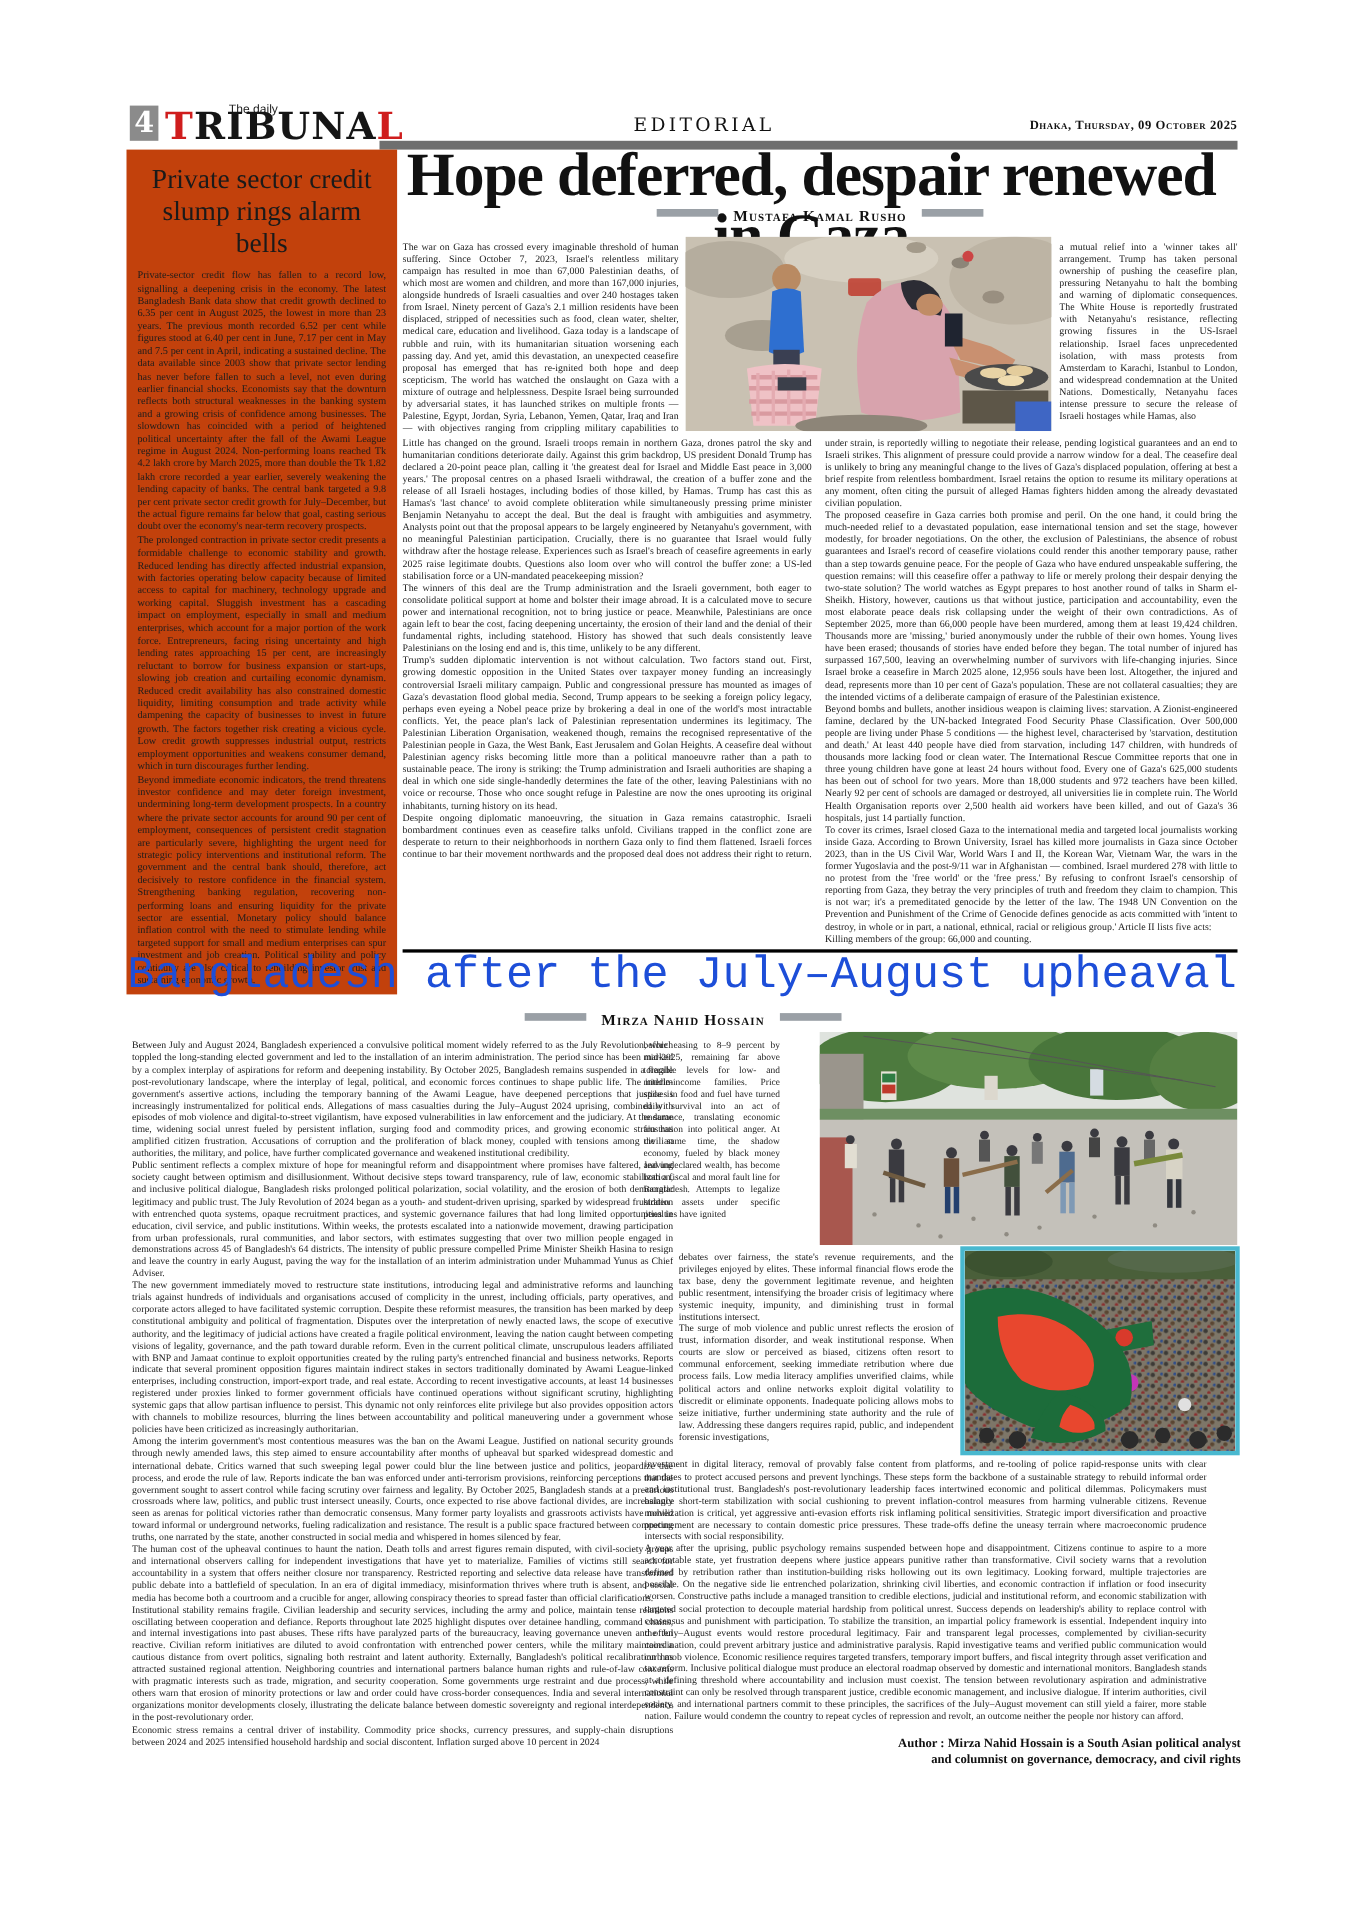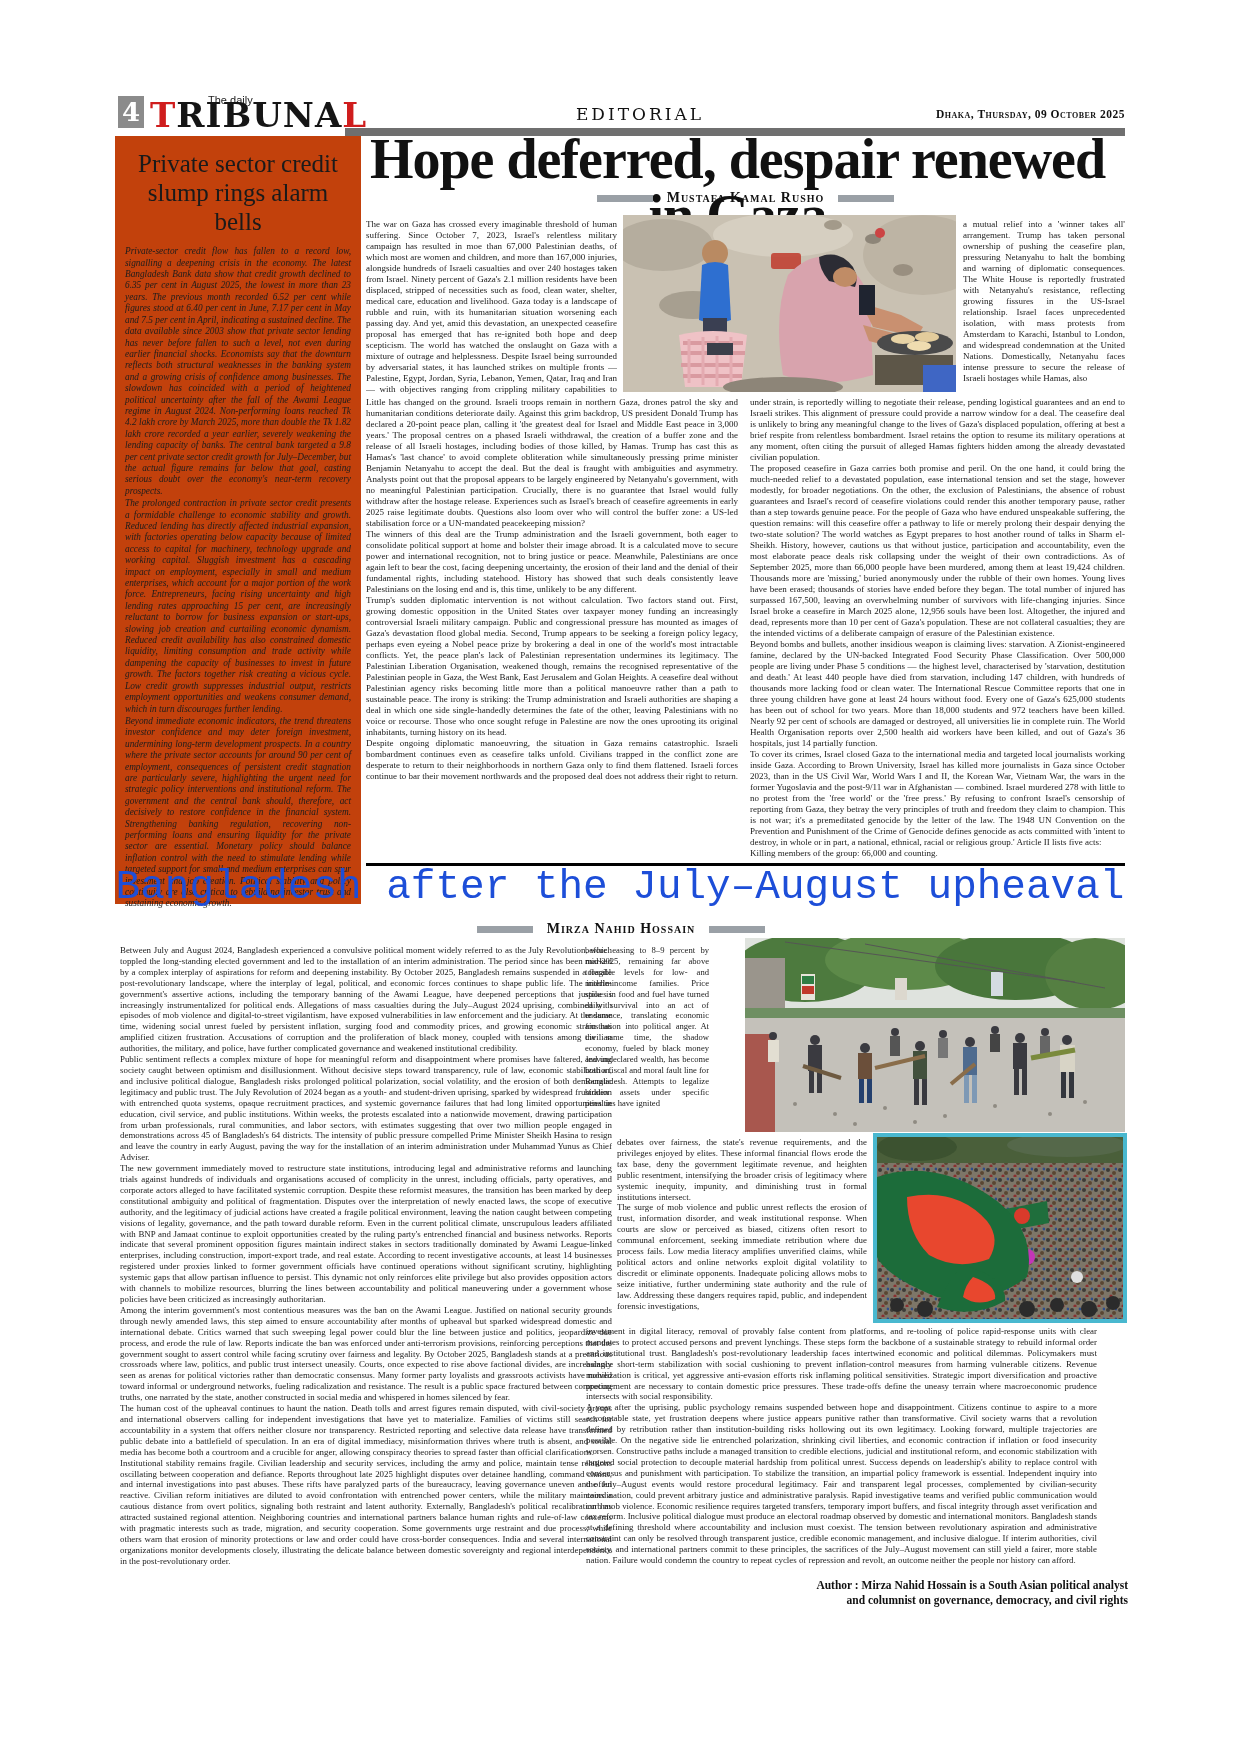--- a/index.html
+++ b/index.html
@@ -16,27 +16,27 @@
   .logo .red{color:#cf1d1d;}
   .section-label{position:absolute;left:520px;top:104px;width:240px;text-align:center;
                  font-size:17px;font-weight:normal;letter-spacing:3px;font-family:"DejaVu Serif",serif;}
   .dateline{position:absolute;right:116px;top:108px;font-size:11.5px;font-weight:bold;
             font-variant:small-caps;letter-spacing:.5px;}
   .head-bar{position:absolute;left:345px;top:128px;width:780px;height:8px;background:#6f6f6f;}
   
   .cream{position:absolute;left:115px;top:136px;width:246px;height:768px;background:#c2410c;}
   .cream-title{margin:14px 8px 10px 8px;text-align:center;font-size:25px;line-height:1.15;
                font-family:"Liberation Serif",serif;color:#1a1a1a;}
-  .cream-body{margin:0 10px;text-align:justify;font-size:9.3px;line-height:11.4px;color:#1c1c1c;font-style:italic;}
+  .cream-body{margin:0 10px;text-align:justify;font-size:9.3px;line-height:11.4px;color:#1c1c1c;}
   .cream-body p{margin:0 0 1px 0;}
   
   .gaza-headline{position:absolute;left:350px;top:131px;width:775px;text-align:center;
                  font-size:56px;font-weight:bold;font-family:"Liberation Serif",serif;
                  letter-spacing:-1px;line-height:1;}
-  .byline-row{position:absolute;display:flex;align-items:center;justify-content:center;gap:14px;}
+  .byline-row{position:absolute;display:flex;align-items:flex-start;justify-content:center;gap:14px;}
   .byline-row .bar{width:56px;height:7px;background:#9aa0a6;}
   .byline-name{font-size:14px;font-weight:bold;font-variant:small-caps;letter-spacing:1px;white-space:nowrap;}
   .gaza-byline{left:366px;top:190px;width:759px;}
   .gaza-text{position:absolute;text-align:justify;font-size:9px;line-height:11px;color:#1b1b1b;overflow:hidden;}
   .gaza-text p{margin:0;}
   .photo{position:absolute;overflow:hidden;}
   
   .bd-rule{position:absolute;left:366px;top:863px;width:759px;height:3px;background:#000;}
   .bd-headline{position:absolute;left:115px;top:866px;width:1010px;text-align:center;
                font-size:41px;font-family:Liberation Mono, monospace;line-height:1.05;color:#1d4ed8;}
@@ -260,20 +260,21 @@
     </svg>
   </div>
 
   <div class="bd-text" style="left:120px;top:945px;width:492px;height:700px;">
     <p>Between July and August 2024, Bangladesh experienced a convulsive political moment widely referred to as the July Revolution, which toppled the long-standing elected government and led to the installation of an interim administration. The period since has been marked by a complex interplay of aspirations for reform and deepening instability. By October 2025, Bangladesh remains suspended in a fragile post-revolutionary landscape, where the interplay of legal, political, and economic forces continues to shape public life. The interim government's assertive actions, including the temporary banning of the Awami League, have deepened perceptions that justice is increasingly instrumentalized for political ends. Allegations of mass casualties during the July–August 2024 uprising, combined with episodes of mob violence and digital-to-street vigilantism, have exposed vulnerabilities in law enforcement and the judiciary. At the same time, widening social unrest fueled by persistent inflation, surging food and commodity prices, and growing economic strain has amplified citizen frustration. Accusations of corruption and the proliferation of black money, coupled with tensions among civilian authorities, the military, and police, have further complicated governance and weakened institutional credibility.</p>
     <p>Public sentiment reflects a complex mixture of hope for meaningful reform and disappointment where promises have faltered, leaving society caught between optimism and disillusionment. Without decisive steps toward transparency, rule of law, economic stabilization, and inclusive political dialogue, Bangladesh risks prolonged political polarization, social volatility, and the erosion of both democratic legitimacy and public trust. The July Revolution of 2024 began as a youth- and student-driven uprising, sparked by widespread frustration with entrenched quota systems, opaque recruitment practices, and systemic governance failures that had long limited opportunities in education, civil service, and public institutions. Within weeks, the protests escalated into a nationwide movement, drawing participation from urban professionals, rural communities, and labor sectors, with estimates suggesting that over two million people engaged in demonstrations across 45 of Bangladesh's 64 districts. The intensity of public pressure compelled Prime Minister Sheikh Hasina to resign and leave the country in early August, paving the way for the installation of an interim administration under Muhammad Yunus as Chief Adviser.</p>
     <p>The new government immediately moved to restructure state institutions, introducing legal and administrative reforms and launching trials against hundreds of individuals and organisations accused of complicity in the unrest, including officials, party operatives, and corporate actors alleged to have facilitated systemic corruption. Despite these reformist measures, the transition has been marked by deep constitutional ambiguity and political of fragmentation. Disputes over the interpretation of newly enacted laws, the scope of executive authority, and the legitimacy of judicial actions have created a fragile political environment, leaving the nation caught between competing visions of legality, governance, and the path toward durable reform. Even in the current political climate, unscrupulous leaders affiliated with BNP and Jamaat continue to exploit opportunities created by the ruling party's entrenched financial and business networks. Reports indicate that several prominent opposition figures maintain indirect stakes in sectors traditionally dominated by Awami League-linked enterprises, including construction, import-export trade, and real estate. According to recent investigative accounts, at least 14 businesses registered under proxies linked to former government officials have continued operations without significant scrutiny, highlighting systemic gaps that allow partisan influence to persist. This dynamic not only reinforces elite privilege but also provides opposition actors with channels to mobilize resources, blurring the lines between accountability and political maneuvering under a government whose policies have been criticized as increasingly authoritarian.</p>
     <p>Among the interim government's most contentious measures was the ban on the Awami League. Justified on national security grounds through newly amended laws, this step aimed to ensure accountability after months of upheaval but sparked widespread domestic and international debate. Critics warned that such sweeping legal power could blur the line between justice and politics, jeopardize due process, and erode the rule of law. Reports indicate the ban was enforced under anti-terrorism provisions, reinforcing perceptions that the government sought to assert control while facing scrutiny over fairness and legality. By October 2025, Bangladesh stands at a precarious crossroads where law, politics, and public trust intersect uneasily. Courts, once expected to rise above factional divides, are increasingly seen as arenas for political victories rather than democratic consensus. Many former party loyalists and grassroots activists have moved toward informal or underground networks, fueling radicalization and resistance. The result is a public space fractured between competing truths, one narrated by the state, another constructed in social media and whispered in homes silenced by fear.</p>
     <p>The human cost of the upheaval continues to haunt the nation. Death tolls and arrest figures remain disputed, with civil-society groups and international observers calling for independent investigations that have yet to materialize. Families of victims still search for accountability in a system that offers neither closure nor transparency. Restricted reporting and selective data release have transformed public debate into a battlefield of speculation. In an era of digital immediacy, misinformation thrives where truth is absent, and social media has become both a courtroom and a crucible for anger, allowing conspiracy theories to spread faster than official clarifications.</p>
     <p>Institutional stability remains fragile. Civilian leadership and security services, including the army and police, maintain tense relations oscillating between cooperation and defiance. Reports throughout late 2025 highlight disputes over detainee handling, command chains, and internal investigations into past abuses. These rifts have paralyzed parts of the bureaucracy, leaving governance uneven and often reactive. Civilian reform initiatives are diluted to avoid confrontation with entrenched power centers, while the military maintains a cautious distance from overt politics, signaling both restraint and latent authority. Externally, Bangladesh's political recalibration has attracted sustained regional attention. Neighboring countries and international partners balance human rights and rule-of-law concerns with pragmatic interests such as trade, migration, and security cooperation. Some governments urge restraint and due process, while others warn that erosion of minority protections or law and order could have cross-border consequences. India and several international organizations monitor developments closely, illustrating the delicate balance between domestic sovereignty and regional interdependence in the post-revolutionary order.</p>
+    <p>Economic stress remains a central driver of instability. Commodity price shocks, currency pressures, and supply-chain disruptions between 2024 and 2025 intensified household hardship and social discontent. Inflation surged above 10 percent in 2024</p>
   </div>
 
   <div class="bd-text" style="left:585px;top:945px;width:124px;height:188px;font-size:8.6px;">
     <p>before easing to 8–9 percent by mid-2025, remaining far above tolerable levels for low- and middle-income families. Price spikes in food and fuel have turned daily survival into an act of endurance, translating economic frustration into political anger. At the same time, the shadow economy, fueled by black money and undeclared wealth, has become both a fiscal and moral fault line for Bangladesh. Attempts to legalize hidden assets under specific penalties have ignited</p>
   </div>
 
   <div class="bd-text" style="left:617px;top:1137px;width:250px;height:184px;">
     <p>debates over fairness, the state's revenue requirements, and the privileges enjoyed by elites. These informal financial flows erode the tax base, deny the government legitimate revenue, and heighten public resentment, intensifying the broader crisis of legitimacy where systemic inequity, impunity, and diminishing trust in formal institutions intersect.</p>
     <p>The surge of mob violence and public unrest reflects the erosion of trust, information disorder, and weak institutional response. When courts are slow or perceived as biased, citizens often resort to communal enforcement, seeking immediate retribution where due process fails. Low media literacy amplifies unverified claims, while political actors and online networks exploit digital volatility to discredit or eliminate opponents. Inadequate policing allows mobs to seize initiative, further undermining state authority and the rule of law. Addressing these dangers requires rapid, public, and independent forensic investigations,</p>
   </div>

